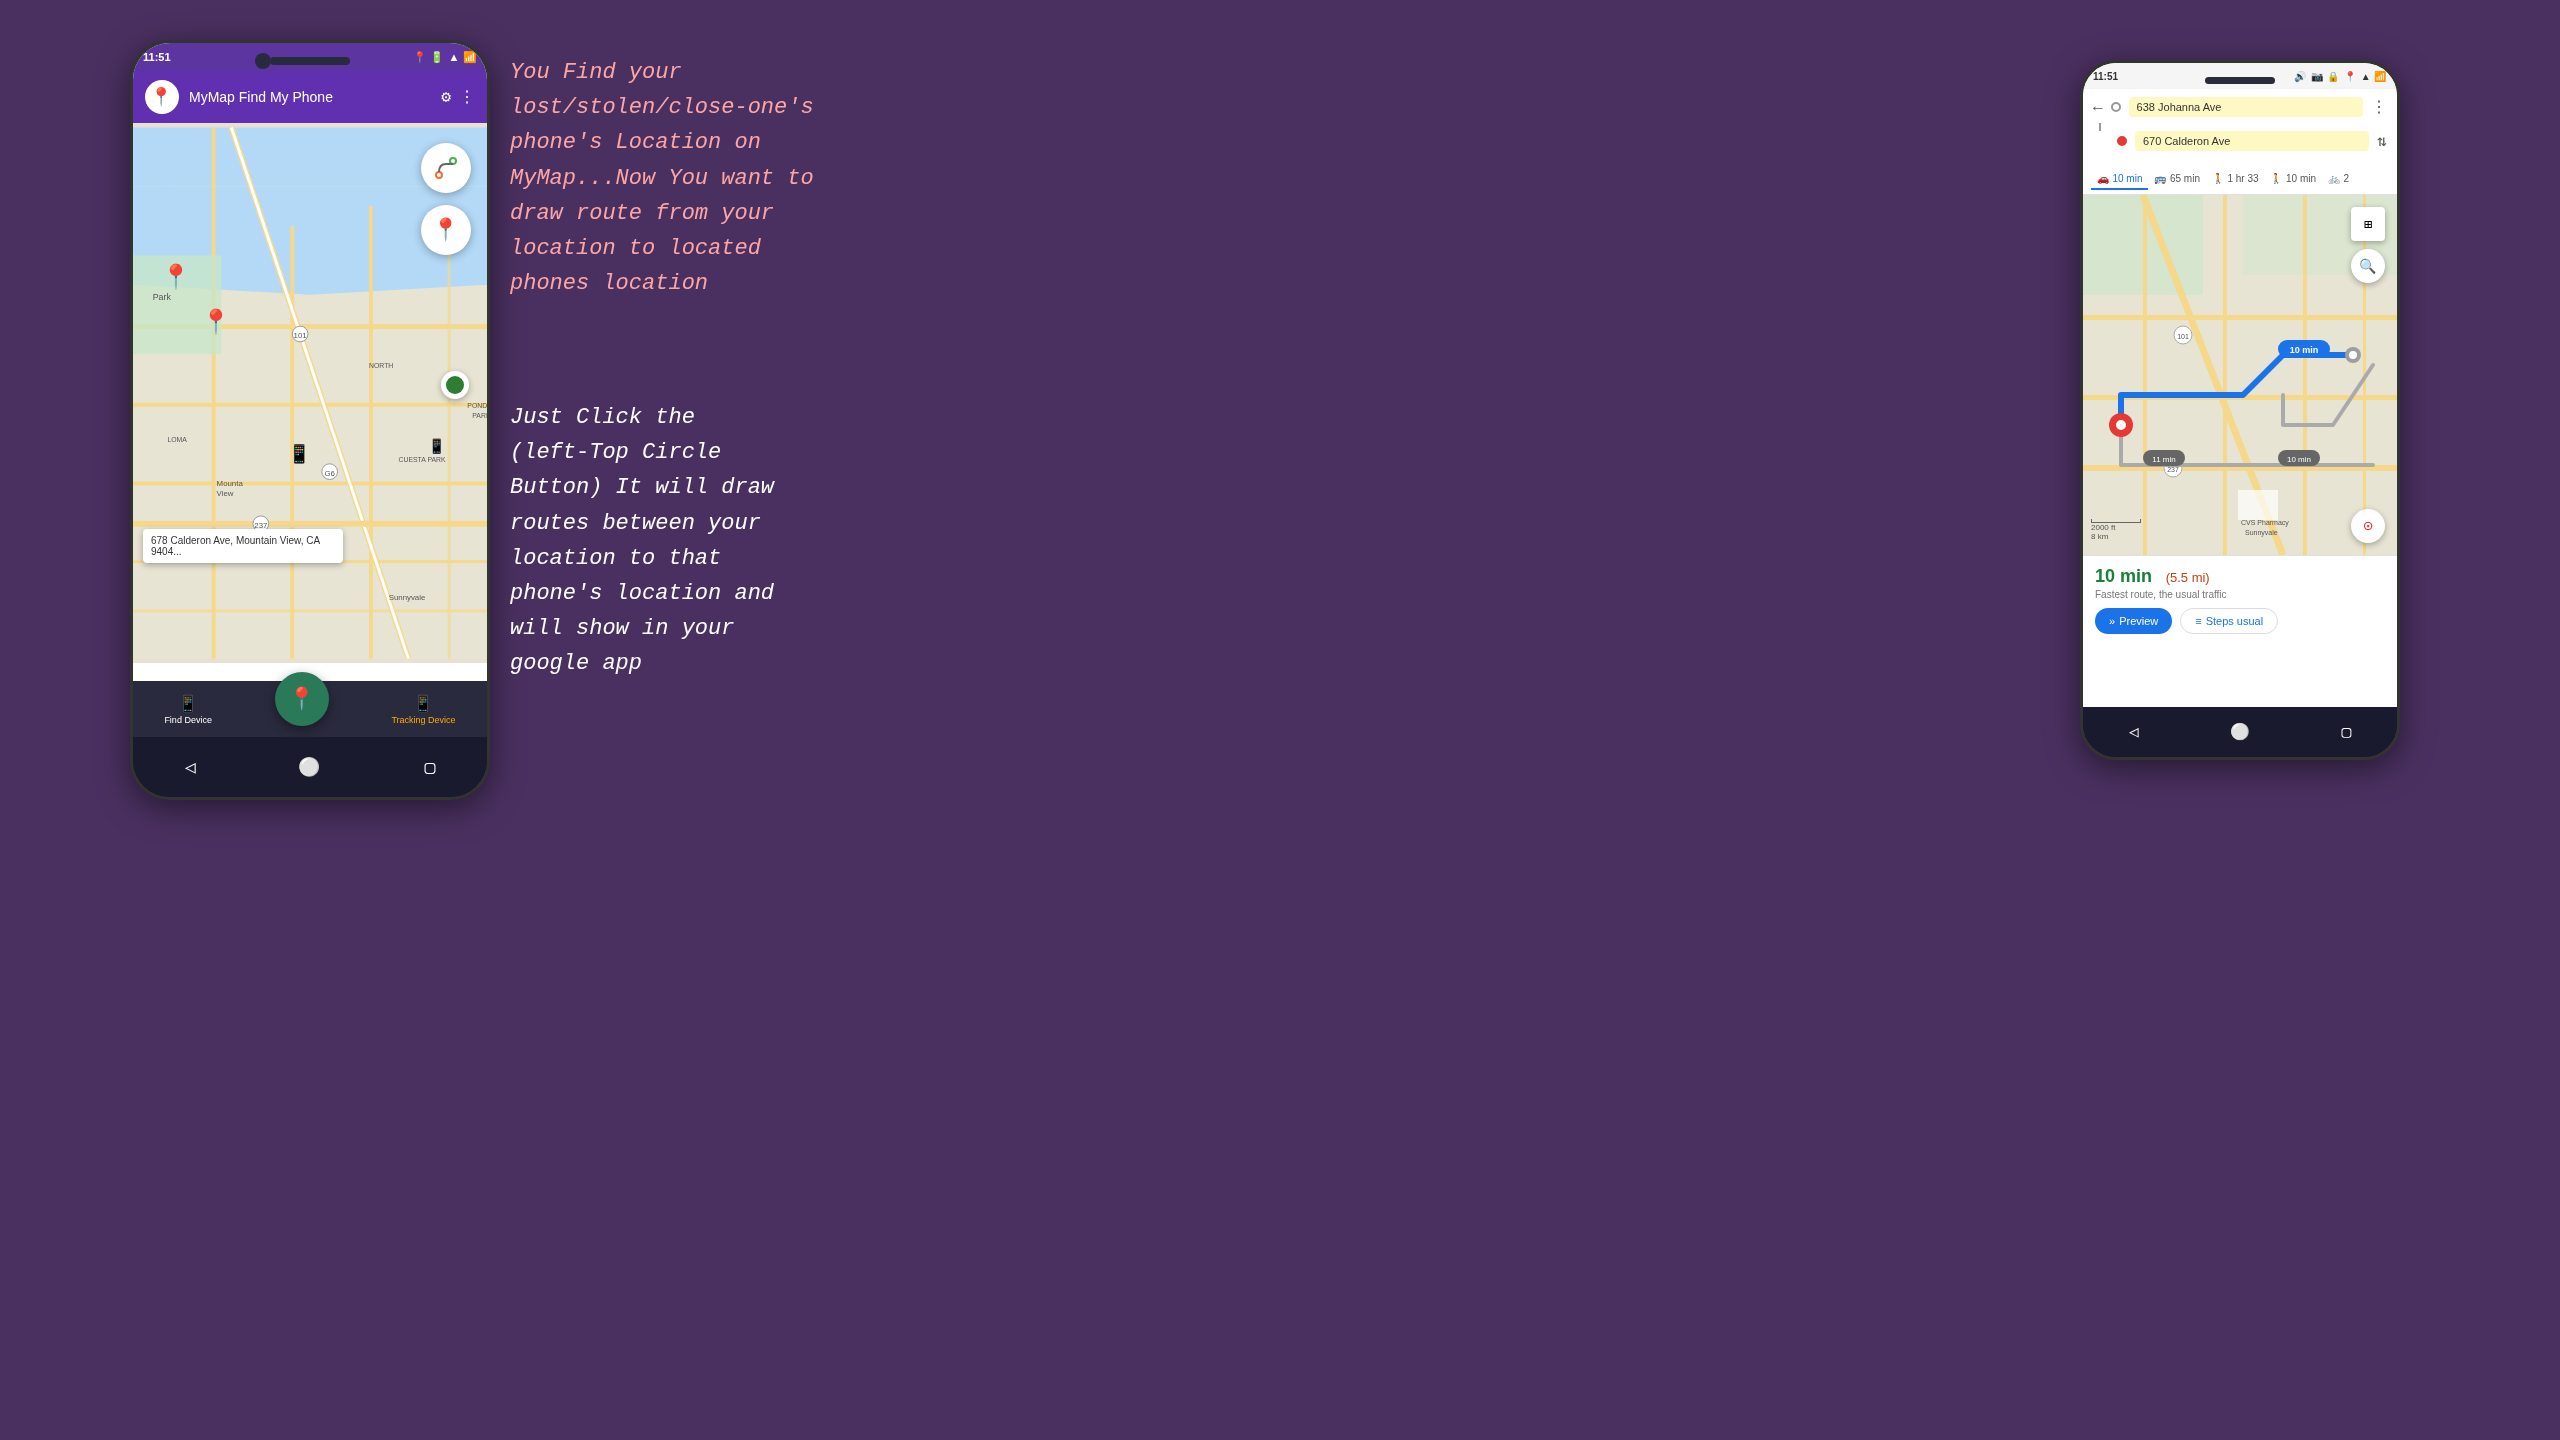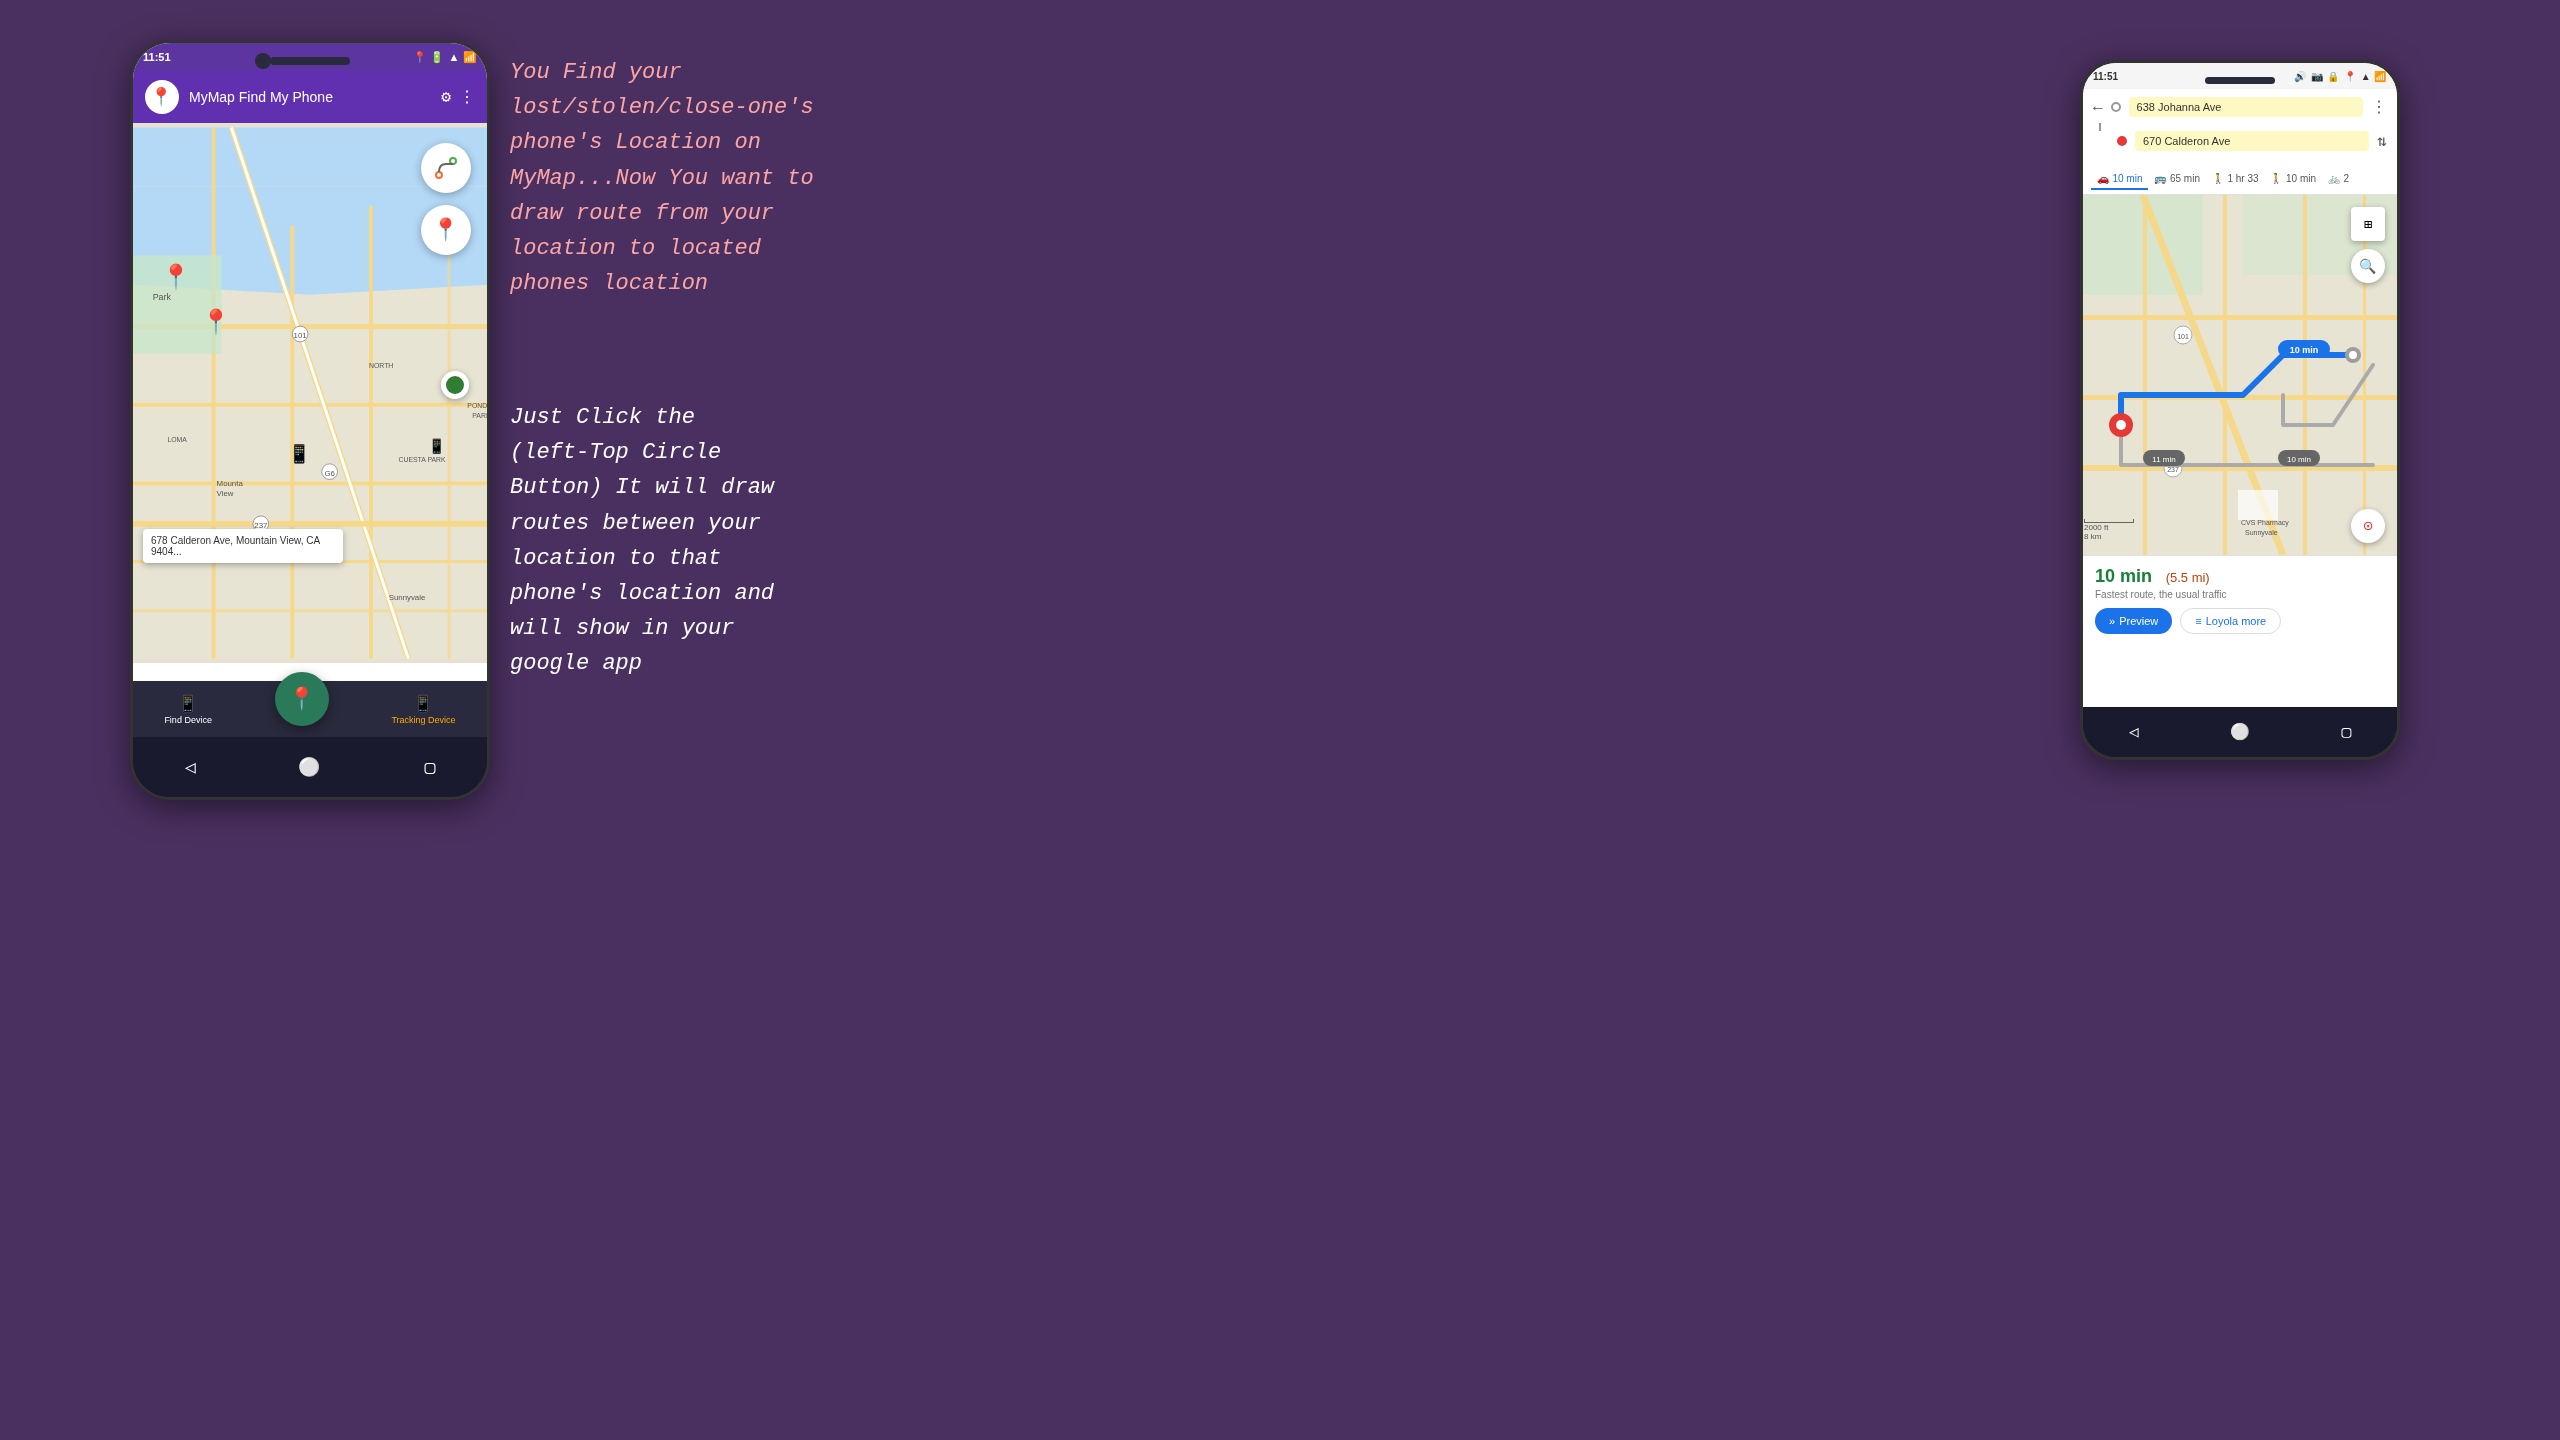--- a/index.html
+++ b/index.html
@@ -453,21 +453,21 @@
       display: flex;
       align-items: center;
       justify-content: center;
       box-shadow: 0 2px 6px rgba(0,0,0,0.3);
       font-size: 16px;
       color: #e53935;
     }
     .scale-bar {
       position: absolute;
       bottom: 14px;
-      left: 1px;
+      left: 8px;
       font-size: 8px;
       font-family: sans-serif;
       color: #555;
     }
   </style>
 </head>
 <body>
 
 <div class="phone-left">
   <div class="speaker-top"></div>
@@ -749,21 +749,21 @@
         <span class="route-distance">(5.5 mi)</span>
       </div>
       <div class="route-desc">Fastest route, the usual traffic</div>
       <div class="route-action-buttons">
         <button class="btn-preview">
           <span>»</span>
           <span>Preview</span>
         </button>
         <button class="btn-steps">
           <span>≡</span>
-          <span>Loyola more</span>
+          <span>Steps usual</span>
         </button>
       </div>
     </div>
   </div>
 
   <div class="phone-right-bottom">
     <span style="color:white;font-size:16px;">◁</span>
     <span style="color:white;font-size:16px;">⚪</span>
     <span style="color:white;font-size:16px;">▢</span>
   </div>

